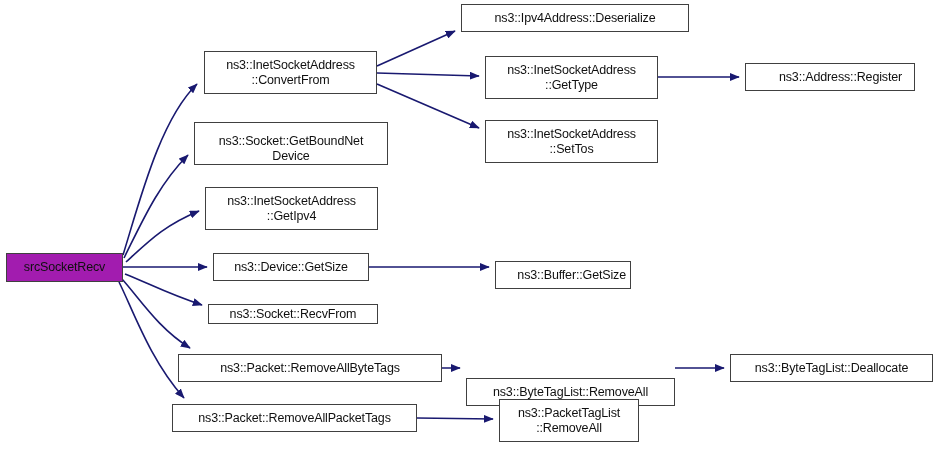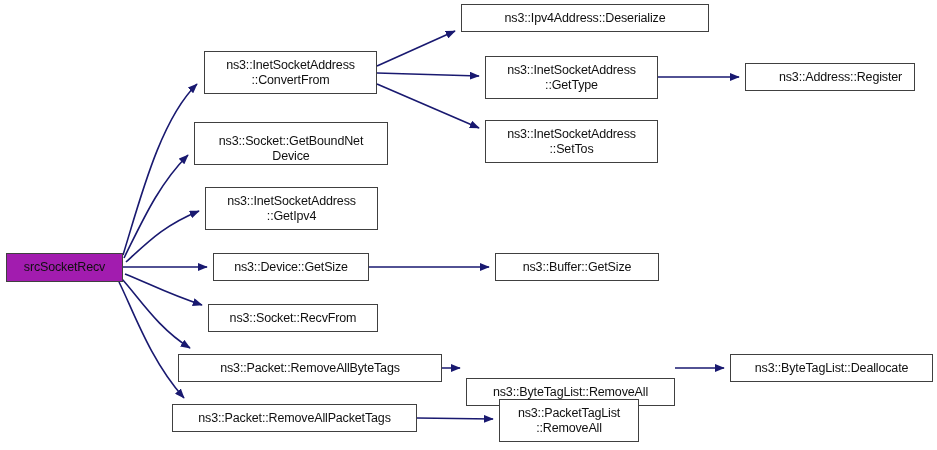--- a/index.html
+++ b/index.html
@@ -74,33 +74,33 @@
         <path d="M369,267 L489,267" fill="none" stroke="#191970" stroke-width="1.6" marker-end="url(#arrowhead)"></path>
         <path d="M409,368 L460,368" fill="none" stroke="#191970" stroke-width="1.6" marker-end="url(#arrowhead)"></path>
         <path d="M675,368 L724,368" fill="none" stroke="#191970" stroke-width="1.6" marker-end="url(#arrowhead)"></path>
         <path d="M417,418 L493,419" fill="none" stroke="#191970" stroke-width="1.6" marker-end="url(#arrowhead)"></path>
       </g>
   </svg>
   <div id="nodes-group">
       <div class="node root" style="left: 6px; top: 253px; width: 117px; height: 29px;"><span class="node-label">srcSocketRecv</span></div>
       <div class="node" style="left: 204px; top: 51px; width: 173px; height: 43px;"><span class="node-label">ns3::InetSocketAddress
 ::ConvertFrom</span></div>
-      <div class="node" style="left: 461px; top: 4px; width: 248px; height: 28px;"><span class="node-label">ns3::Ipv4Address::Deserialize</span></div>
+      <div class="node" style="left: 461px; top: 4px; width: 228px; height: 28px;"><span class="node-label">ns3::Ipv4Address::Deserialize</span></div>
       <div class="node" style="left: 485px; top: 56px; width: 173px; height: 43px;"><span class="node-label">ns3::InetSocketAddress
 ::GetType</span></div>
       <div class="node" style="left: 745px; top: 63px; width: 170px; height: 28px; padding-left: 21px;"><span class="node-label">ns3::Address::Register</span></div>
       <div class="node" style="left: 485px; top: 120px; width: 173px; height: 43px;"><span class="node-label">ns3::InetSocketAddress
 ::SetTos</span></div>
       <div class="node" style="left: 194px; top: 122px; width: 194px; height: 43px; align-items: flex-end;"><span class="node-label">ns3::Socket::GetBoundNet
 Device</span></div>
       <div class="node" style="left: 205px; top: 187px; width: 173px; height: 43px;"><span class="node-label">ns3::InetSocketAddress
 ::GetIpv4</span></div>
       <div class="node" style="left: 213px; top: 253px; width: 156px; height: 28px;"><span class="node-label">ns3::Device::GetSize</span></div>
-      <div class="node" style="left: 495px; top: 253px; width: 164px; height: 28px;"><span class="node-label">ns3::Buffer::GetSize</span></div>
-      <div class="node" style="left: 208px; top: 304px; width: 170px; height: 28px;"><span class="node-label">ns3::Socket::RecvFrom</span></div>
+      <div class="node" style="left: 495px; top: 261px; width: 136px; height: 28px; text-align: right;"><span class="node-label">ns3::Buffer::GetSize</span></div>
+      <div class="node" style="left: 208px; top: 304px; width: 170px; height: 20px;"><span class="node-label">ns3::Socket::RecvFrom</span></div>
       <div class="node" style="left: 178px; top: 354px; width: 264px; height: 28px;"><span class="node-label">ns3::Packet::RemoveAllByteTags</span></div>
       <div class="node" style="left: 466px; top: 354px; width: 209px; height: 28px; margin-top: 24px;"><span class="node-label">ns3::ByteTagList::RemoveAll</span></div>
       <div class="node" style="left: 730px; top: 354px; width: 203px; height: 28px;"><span class="node-label">ns3::ByteTagList::Deallocate</span></div>
       <div class="node" style="left: 172px; top: 404px; width: 245px; height: 28px;"><span class="node-label">ns3::Packet::RemoveAllPacketTags</span></div>
       <div class="node" style="left: 499px; top: 399px; width: 140px; height: 43px;"><span class="node-label">ns3::PacketTagList
 ::RemoveAll</span></div>
     </div>
 </div>
 
 </body></html>

